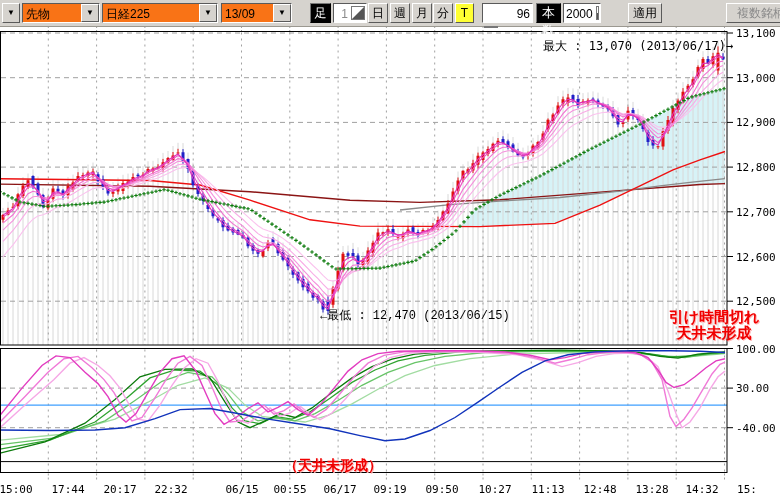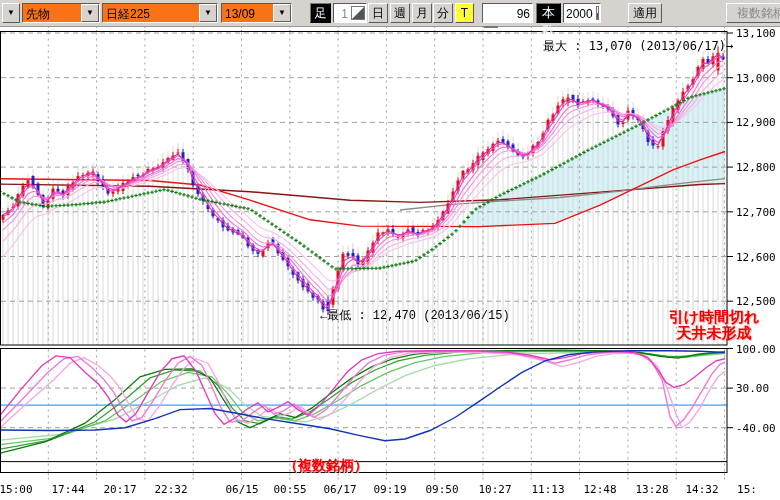--- a/index.html
+++ b/index.html
@@ -93,21 +93,21 @@
       <text x="702" y="493" text-anchor="middle" font-family="DejaVu Sans Mono,Liberation Mono,monospace" font-size="11" fill="#000">14:32</text>
       <text x="747" y="493" text-anchor="middle" font-family="DejaVu Sans Mono,Liberation Mono,monospace" font-size="11" fill="#000">15:</text>
     </svg>
 
   <div class="ann" style="left:543px;top:38px;">最大 : 13,070 (2013/06/17)→</div>
   <div class="ann" style="left:320px;top:307px;font-family:Liberation Mono, monospace;">←最低 : 12,470 (2013/06/15)</div>
   <div class="red-ann" style="left:663px;top:309px;width:102px;text-align:center;font-size:15px;line-height:16px;">
     <div>引け時間切れ</div>
     <div>天井未形成</div>
   </div>
-  <div class="red-ann" style="left:284px;top:457px;font-size:14px;">（複数銘柄）</div>
+  <div class="red-ann" style="left:284px;top:457px;font-size:14px;">（天井未形成）</div>
 </div>
 
 <div id="toolbar">
   <div class="tb btn3d" style="left:2px;width:18px;font-size:8px;">▼</div>
   <div class="tb combo" style="left:22px;width:78px;">
     <span class="cv">先物</span>
     <span class="ca">▼</span>
   </div>
   <div class="tb combo" style="left:102px;width:116px;">
     <span class="cv">日経225</span>

